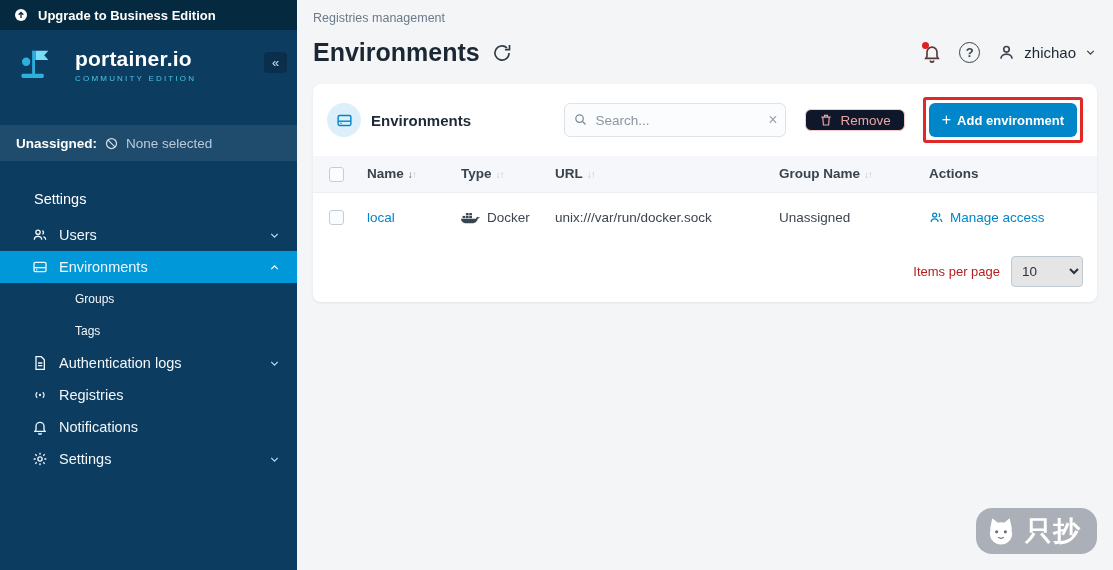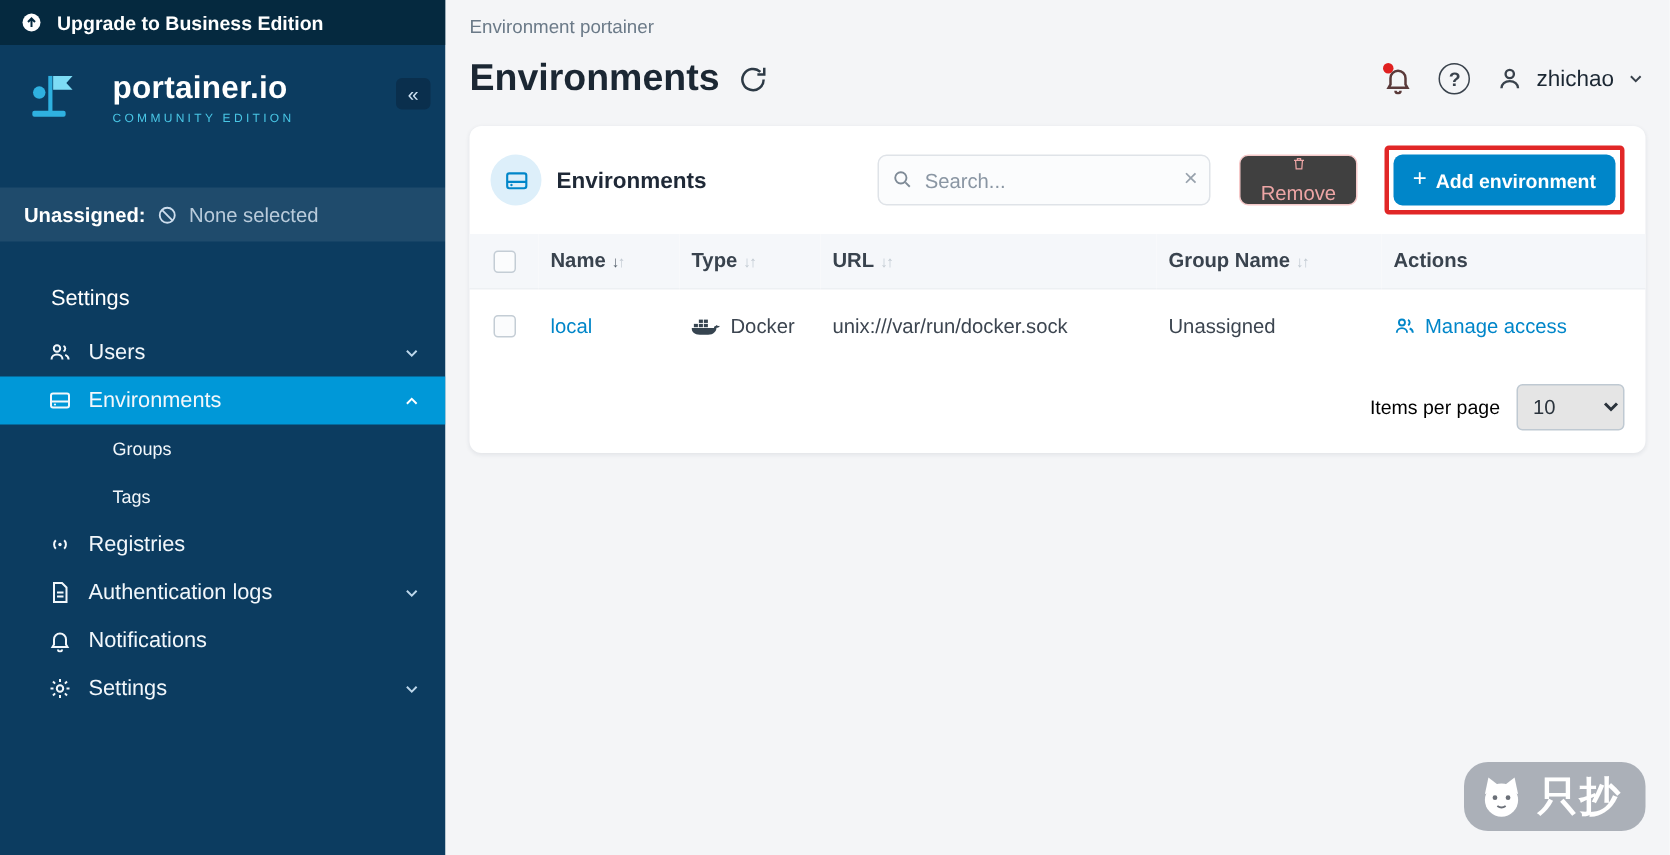--- a/index.html
+++ b/index.html
@@ -45,41 +45,41 @@
   .card { margin-top:17px; background:#fff; border-radius:8px; box-shadow:0 1px 3px rgba(30,40,60,.08); overflow:visible; }
   .card-header { display:flex; align-items:center; gap:10px; padding:13px 14px; }
   .card-icon-circle { width:34px; height:34px; border-radius:50%; background:#ddeffa; display:flex; align-items:center; justify-content:center; color:#0086c9; }
   .card-icon-circle .ic { width:17px; height:17px; }
   .card-title { font-size:15px; font-weight:700; color:#1f2937; }
   .search-wrap { margin-left:auto; position:relative; }
   .search-input { width:222px; height:34px; border:1px solid #dfe3e8; border-radius:6px; background:#fbfcfd; padding:0 28px 0 30px; font-size:13.5px; color:#333; font-family:"Liberation Sans", sans-serif; }
   .search-input::placeholder { color:#8a96a3; }
   .search-ic { position:absolute; left:9px; top:9px; width:15px; height:15px; color:#7e8a96; }
   .clear-x { position:absolute; right:9px; top:7px; color:#98a2ad; font-size:16px; cursor:pointer; line-height:20px; }
-  .remove-btn { margin-left:9px; height:34px; display:flex; align-items:center; gap:7px; padding:0 13px; background:#404040; border:1px solid #f6caca; border-radius:6px; color:#eda5a5; font-size:13.5px; cursor:not-allowed; font-family:"Liberation Sans", sans-serif;flex-direction:column; }
+  .remove-btn { margin-left:9px; height:22px; display:flex; align-items:center; gap:7px; padding:0 13px; background:#0f172a; border:1px solid #f6caca; border-radius:6px; color:#eda5a5; font-size:13.5px; cursor:not-allowed; font-family:"Liberation Sans", sans-serif; }
   .remove-btn .ic-s { width:14px; height:14px; }
   .annotation-box { margin-left:8px; border:3px solid #e12727; border-radius:3px; padding:3px; display:inline-flex; }
   .add-btn { height:34px; display:flex; align-items:center; gap:6px; padding:0 13px; background:#0086c9; border:none; border-radius:6px; color:#fff; font-size:13px; font-weight:600; cursor:pointer; font-family:"Liberation Sans", sans-serif; }
   .plus-glyph { font-size:16px; font-weight:400; line-height:16px; }
 
   table { width:100%; border-collapse:collapse; font-size:13.5px; }
   thead tr { background:#f5f7fa; }
   th { height:36px; text-align:left; font-weight:600; color:#39434e; padding:0 8px; cursor:pointer; white-space:nowrap; }
   td { height:50px; padding:0 8px; border-top:1px solid #edf0f3; color:#3c4550; white-space:nowrap; }
   .col-check { text-align:center; }
   .sort-icons { font-size:10px; letter-spacing:-1px; margin-left:4px; }
   .sort-dn { color:#55606c; } .sort-up { color:#c2cad2; } .sort-dim { color:#c2cad2; }
   .chk { appearance:none; width:15px; height:15px; border:1px solid #c4cdd5; border-radius:3px; background:#fbfcfd; vertical-align:middle; cursor:pointer; }
   .link { color:#0086c9; cursor:pointer; text-decoration:none; }
   .type-cell { display:flex; align-items:center; gap:7px; height:50px; }
   .action-link { display:flex; align-items:center; gap:6px; color:#0086c9; cursor:pointer; height:50px; }
   .action-link .ic-s { width:15px; height:15px; }
   .whale-ic { width:19px; height:15px; color:#364450; }
   .card-footer { display:flex; justify-content:flex-end; align-items:center; gap:11px; padding:13px 14px 15px; }
-  .ipp-label { font-size:13px; color:#000000; }
+  .ipp-label { font-size:13px; color:#b91c1c; }
   .ipp-select { width:72px; height:31px; border:1px solid #bfc9d2; border-radius:4px; font-size:13.5px; padding:0 6px; color:#2a333c; background:#e5e5e5; font-family:"Liberation Sans", sans-serif; cursor:pointer; }
 
   
   .watermark { position:absolute; right:16px; bottom:16px; background:rgba(158,163,173,0.85); border-radius:16px; padding:4px 16px 4px 6px; display:flex; align-items:center; gap:5px; }
   .wm-text { font-size:27px; font-weight:700; color:#fff; letter-spacing:1px; }
 </style>
 </head>
 <body>
 
 <div class="app">
@@ -147,39 +147,39 @@
 
       <div class="nav-sub">
         <span>Groups</span>
       </div>
       <div class="nav-sub">
         <span>Tags</span>
       </div>
 
       <div class="nav-item">
         <svg class="ic" viewBox="0 0 24 24">
-            <circle cx="12" cy="12" r="1.7" fill="currentColor"></circle>
-            <path d="M7.8 16.2a6 6 0 0 1 0-8.4M16.2 7.8a6 6 0 0 1 0 8.4" fill="none" stroke="currentColor" stroke-width="2"></path>
-          </svg>
-        <span class="lbl">Registries</span>
-      </div>
-
-      <div class="nav-item">
-        <svg class="ic" viewBox="0 0 24 24">
             <path d="M6 2.5h8l4.5 4.5v14.5H6z" fill="none" stroke="currentColor" stroke-width="2"></path>
             <path d="M9 12h6.5M9 16h6.5" stroke="currentColor" stroke-width="2"></path>
           </svg>
         <span class="lbl">Authentication logs</span>
         <svg class="chev" viewBox="0 0 24 24">
             <path d="M6 9l6 6 6-6" fill="none" stroke="currentColor" stroke-width="2.4"></path>
           </svg>
       </div>
 
       <div class="nav-item">
         <svg class="ic" viewBox="0 0 24 24">
+            <circle cx="12" cy="12" r="1.7" fill="currentColor"></circle>
+            <path d="M7.8 16.2a6 6 0 0 1 0-8.4M16.2 7.8a6 6 0 0 1 0 8.4" fill="none" stroke="currentColor" stroke-width="2"></path>
+          </svg>
+        <span class="lbl">Registries</span>
+      </div>
+
+      <div class="nav-item">
+        <svg class="ic" viewBox="0 0 24 24">
             <path d="M6 16v-5a6 6 0 0 1 12 0v5l1.5 2.5H4.5z" fill="none" stroke="currentColor" stroke-width="2"></path>
             <path d="M10 21a2 2 0 0 0 4 0" fill="none" stroke="currentColor" stroke-width="2"></path>
           </svg>
         <span class="lbl">Notifications</span>
       </div>
 
       <div class="nav-item">
         <svg class="ic" viewBox="0 0 24 24">
             <circle cx="12" cy="12" r="3.2" fill="none" stroke="currentColor" stroke-width="2"></circle>
             <path d="M12 2.5v3M12 18.5v3M2.5 12h3M18.5 12h3M5 5l2.1 2.1M16.9 16.9 19 19M19 5l-2.1 2.1M7.1 16.9 5 19" stroke="currentColor" stroke-width="2"></path>
@@ -187,21 +187,21 @@
         <span class="lbl">Settings</span>
         <svg class="chev" viewBox="0 0 24 24">
             <path d="M6 9l6 6 6-6" fill="none" stroke="currentColor" stroke-width="2.4"></path>
           </svg>
       </div>
     </nav>
   </aside>
 
   <main class="main">
 
-    <div class="breadcrumb">Environment portainer</div>
+    <div class="breadcrumb">Registries management</div>
 
     <div class="header-row">
       <h1 class="page-title">Environments</h1>
       <button class="refresh-btn">
         <svg viewBox="0 0 24 24" width="20" height="20">
             <path d="M20.5 12a8.5 8.5 0 1 1-2.6-6.1" fill="none" stroke="currentColor" stroke-width="2"></path>
             <path d="M21 2.5v5.5h-5.5" fill="none" stroke="currentColor" stroke-width="2"></path>
           </svg>
       </button>
       <div class="top-icons">

